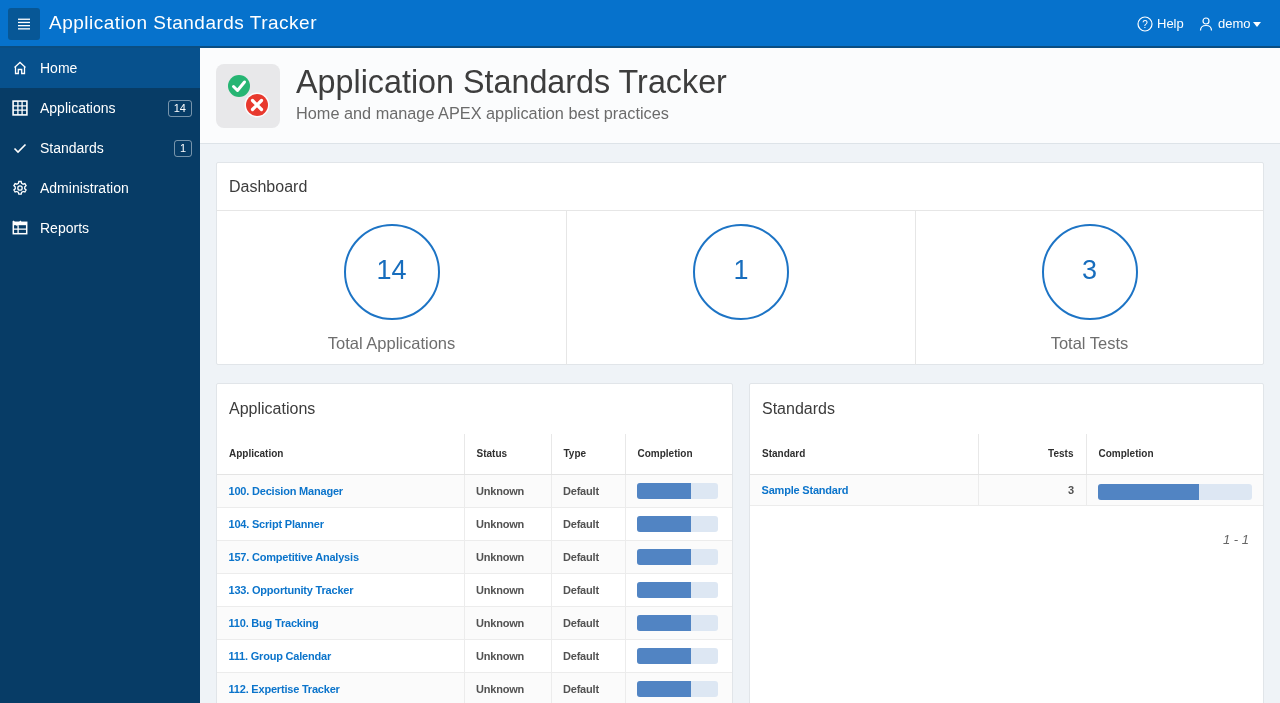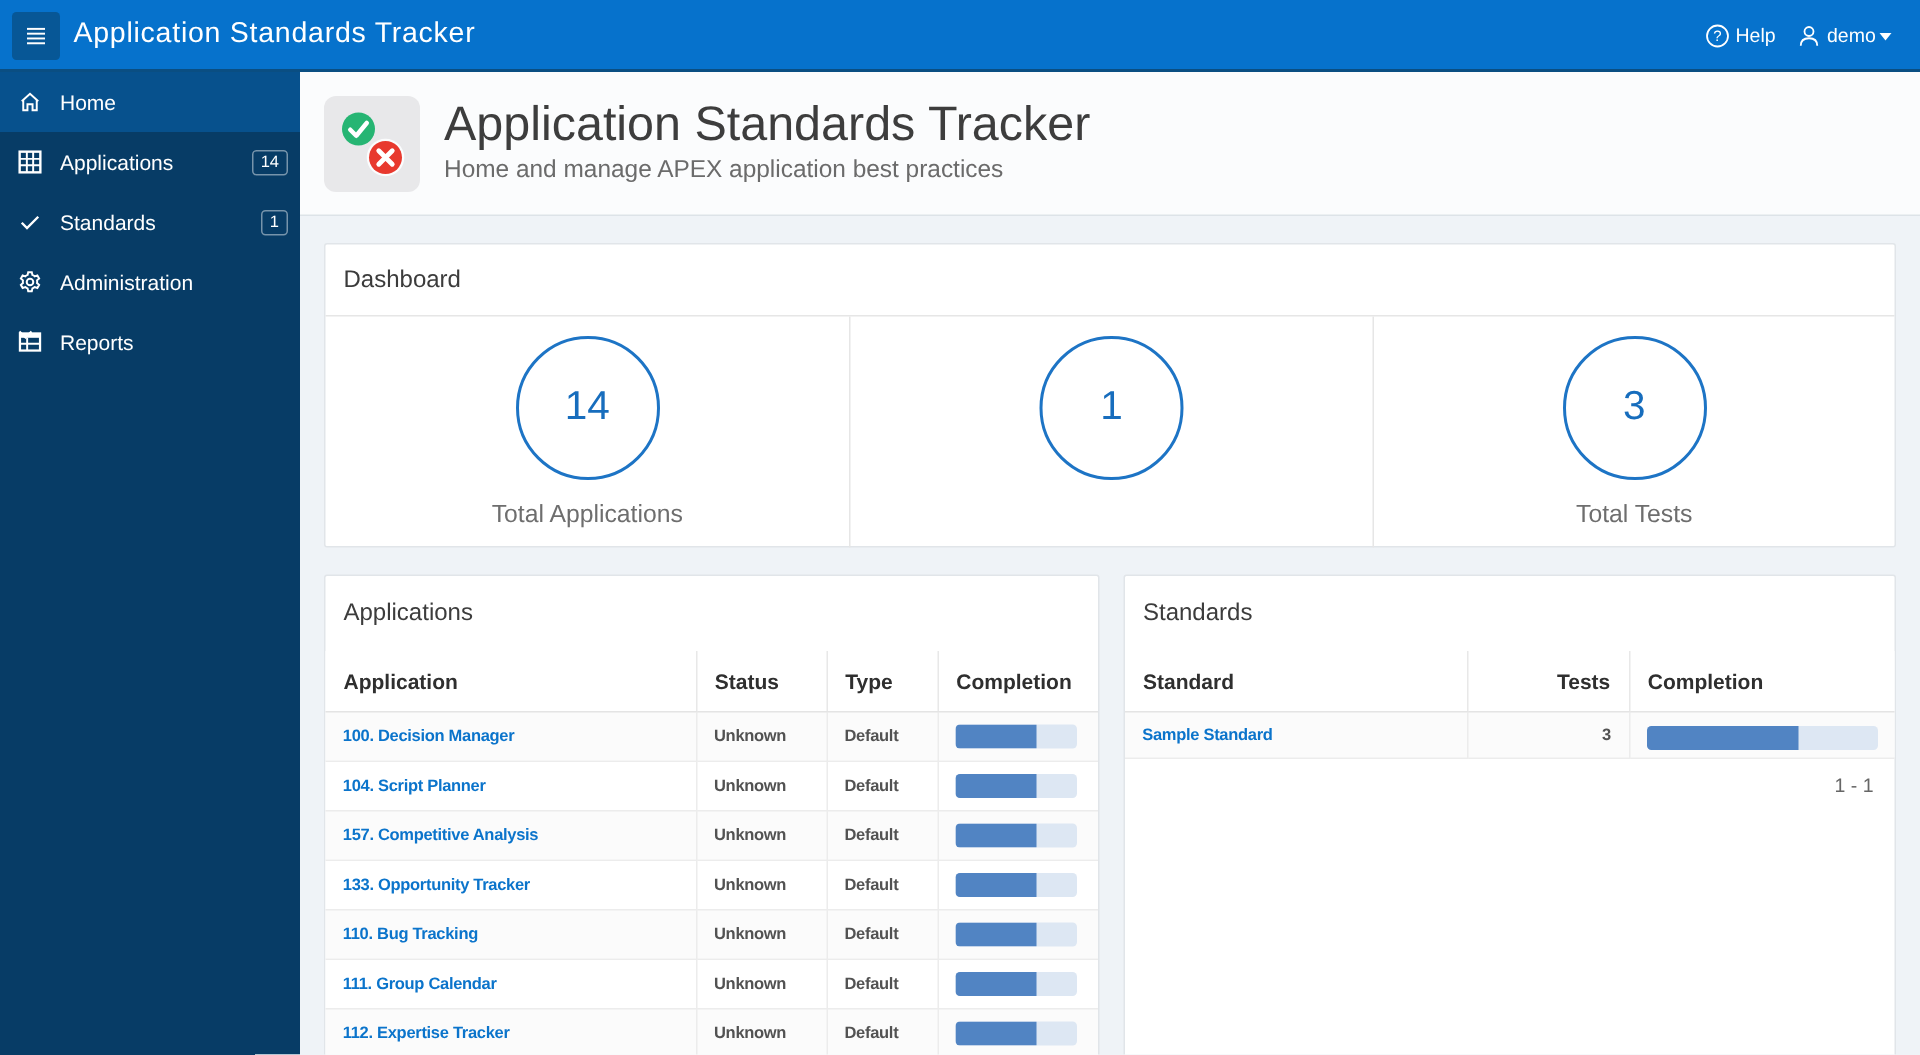--- a/index.html
+++ b/index.html
@@ -45,21 +45,21 @@
   .dash-body { position:absolute; left:0; top:47px; width:1046px; height:154px; }
   .dash-col { position:absolute; top:0; height:154px; border-left:1px solid #e6e6e6; }
   .circle { position:absolute; left:50%; top:13px; margin-left:-48px; width:96px; height:96px; border:2px solid #1d74c5; border-radius:50%; text-align:center; line-height:89px; font-size:27px; color:#176dbd; }
   .dash-label { position:absolute; left:0; width:100%; top:123px; text-align:center; font-size:16.5px; color:#6e6e6e; }
 
   
   .apps { left:216px; top:383px; width:517px; height:400px; }
   .stds { left:749px; top:383px; width:515px; height:400px; }
   .rpt-title { position:absolute; left:12px; top:0; height:50px; line-height:50px; }
   table.rpt { position:absolute; left:0; top:50px; border-collapse:collapse; table-layout:fixed; font-size:13px; }
-  table.rpt th { border:1px solid #e8e8e8; border-bottom:1px solid #e4e4e4; font-size:14px; color:#2f2f2f; text-align:left; padding:0 12px; height:40px; background:#fff; }
+  table.rpt th { border:1px solid #e8e8e8; border-bottom:1px solid #e4e4e4; font-size:10px; color:#2f2f2f; text-align:left; padding:0 12px; height:40px; background:#fff; }
   table.rpt td { border:1px solid #ececec; padding:0 11.5px; height:33px; color:#525252; background:#fff; font-size:11px; letter-spacing:-0.2px;font-weight:bold; }
   table.rpt tr.odd td { background:#fbfbfb; }
   table.rpt a { color:#0b74cb; text-decoration:none; }
   table.rpt th:first-child, table.rpt td:first-child { border-left:none; }
   table.rpt th:last-child, table.rpt td:last-child { border-right:none; }
   table.rpt tr:first-child th { border-top:none; }
   .bar { position:relative; display:block; width:100%; height:16px; background:#dde7f3; border-radius:3px; overflow:hidden; }
   .bar i { position:absolute; left:0; top:0; bottom:0; width:66.5%; background:#5184c3; display:block; }
   .pagin { position:absolute; right:14px; font-size:13px; color:#666; }
 </style>
@@ -248,21 +248,21 @@
           <td style="height:31px;"><a href="#">Sample Standard</a></td>
           <td style="text-align:right;height:31px;">3</td>
           <td style="height:31px;">
             <span class="bar" style="width:154px;top:2px;">
               <i style="width:65.3%"></i>
             </span>
           </td>
         </tr>
   </tbody>
     </table>
-  <div class="pagin" style="top:132px;">1 - 1</div>
+  <div class="pagin" style="top:148px;font-style:italic;">1 - 1</div>
 </div>
 
 <div class="topbar">
   <div class="burger">
     <svg width="14" height="16" viewBox="0 0 14 16">
       <g fill="#fff">
           <rect x="1" y="2.6" width="12" height="1.3"></rect>
           <rect x="1" y="5.8" width="12" height="1.3"></rect>
           <rect x="1" y="9" width="12" height="1.3"></rect>
           <rect x="1" y="12.2" width="12" height="1.3"></rect>

